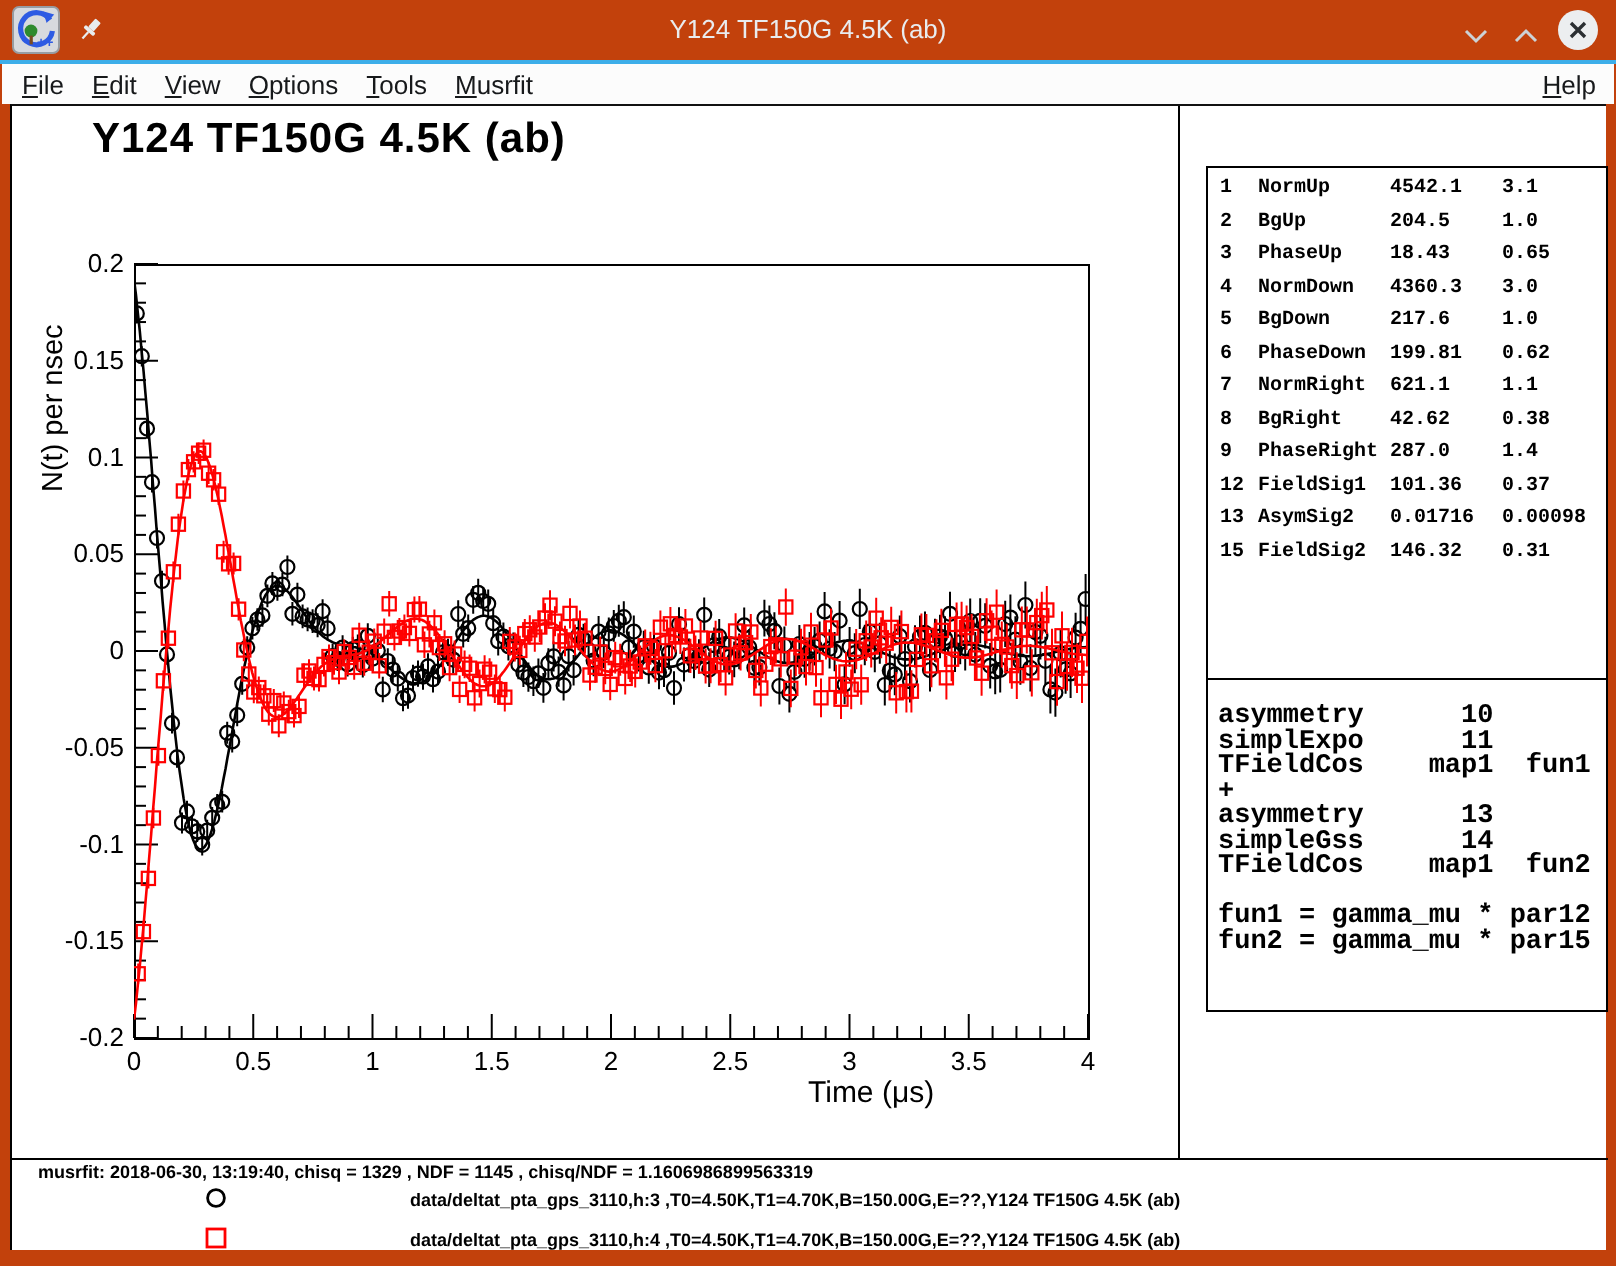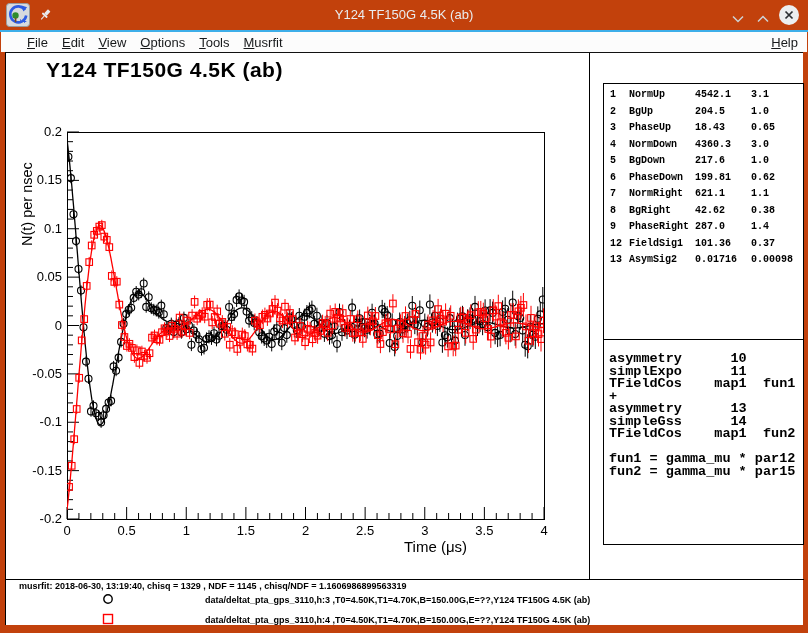--- a/index.html
+++ b/index.html
@@ -33,21 +33,21 @@
   #plot-svg{position:absolute;left:0;top:0;}
   #plot-svg text{font-family:"Liberation Sans",sans-serif;font-size:13px;fill:#000;}
   .divv{position:absolute;left:583px;top:0;width:1px;height:526px;background:#000;}
   .divh{position:absolute;left:0;top:526px;width:798px;height:1px;background:#000;}
   
   .param-box{position:absolute;left:597px;top:30px;width:201px;height:257px;
              box-sizing:border-box;border:1px solid #000;padding-top:3px;
              font-family:"Liberation Mono",monospace;font-weight:bold;font-size:10px;}
   .param-row{display:grid;grid-template-columns:19px 66px 56px auto;padding-left:6px;
              height:16.5px;line-height:16.5px;white-space:nowrap;}
-  .theory-box{position:absolute;left:597px;top:286px;width:201px;height:206px;
+  .theory-box{position:absolute;left:597px;top:286px;width:201px;height:167px;
               box-sizing:border-box;border:1px solid #000;padding:13px 0 0 5px;
               font-family:"Liberation Mono",monospace;font-weight:bold;font-size:13.5px;
               line-height:12.5px;white-space:pre;}
   .theory-line{min-height:12.5px;}
   
   .status{position:absolute;left:13px;top:528px;font-size:9px;font-weight:bold;white-space:nowrap;}
   .legend-row{position:absolute;left:4px;width:798px;height:16px;}
   .legend-marker{position:absolute;left:92px;top:0;}
   .legend-label{position:absolute;left:195px;top:2px;font-size:9px;font-weight:bold;white-space:nowrap;}
 </style>
@@ -90,21 +90,21 @@
     <span class="win-btn btn-close">
       <svg width="22" height="22">
           <circle cx="11" cy="11" r="10" fill="#eceef0"></circle>
         <path d="M7.5 7.5 L14.5 14.5 M14.5 7.5 L7.5 14.5" stroke="#2b2f33" stroke-width="1.7"></path>
       </svg>
     </span>
   </div>
   <div class="accent"></div>
 
   <div class="menubar">
-    <div id="menu-items" style="display:flex;padding-left:16px;">
+    <div id="menu-items" style="display:flex;">
         <div class="menu-item"><u>F</u>ile</div>
         <div class="menu-item"><u>E</u>dit</div>
         <div class="menu-item"><u>V</u>iew</div>
         <div class="menu-item"><u>O</u>ptions</div>
         <div class="menu-item"><u>T</u>ools</div>
         <div class="menu-item"><u>M</u>usrfit</div>
       </div>
     <div class="menu-help menu-item"><u>H</u>elp</div>
   </div>
 
@@ -671,20 +671,26 @@
           <span>FieldSig1</span>
           <span>101.36</span>
           <span>0.37</span>
         </div>
         <div class="param-row">
           <span>13</span>
           <span>AsymSig2</span>
           <span>0.01716</span>
           <span>0.00098</span>
         </div>
+        <div class="param-row">
+          <span>15</span>
+          <span>FieldSig2</span>
+          <span>146.32</span>
+          <span>0.31</span>
+        </div>
       </div>
     <div class="theory-box" id="theory-lines"><div class="theory-line">asymmetry      10</div><div class="theory-line">simplExpo      11</div><div class="theory-line">TFieldCos    map1  fun1</div><div class="theory-line">+</div><div class="theory-line">asymmetry      13</div><div class="theory-line">simpleGss      14</div><div class="theory-line">TFieldCos    map1  fun2</div><div class="theory-line"></div><div class="theory-line">fun1 = gamma_mu * par12</div><div class="theory-line">fun2 = gamma_mu * par15</div></div>
 
     <div class="status">musrfit: 2018-06-30, 13:19:40, chisq = 1329 , NDF = 1145 , chisq/NDF = 1.1606986899563319</div>
     <div id="legend">
         <div class="legend-row" style="top: 540px;">
           <svg width="12" height="12" class="legend-marker">
             <circle cx="6" cy="6" r="4.2" fill="none" stroke="#000000" stroke-width="1.4"></circle>
           </svg>
           <span class="legend-label">data/deltat_pta_gps_3110,h:3 ,T0=4.50K,T1=4.70K,B=150.00G,E=??,Y124 TF150G 4.5K (ab)</span>

